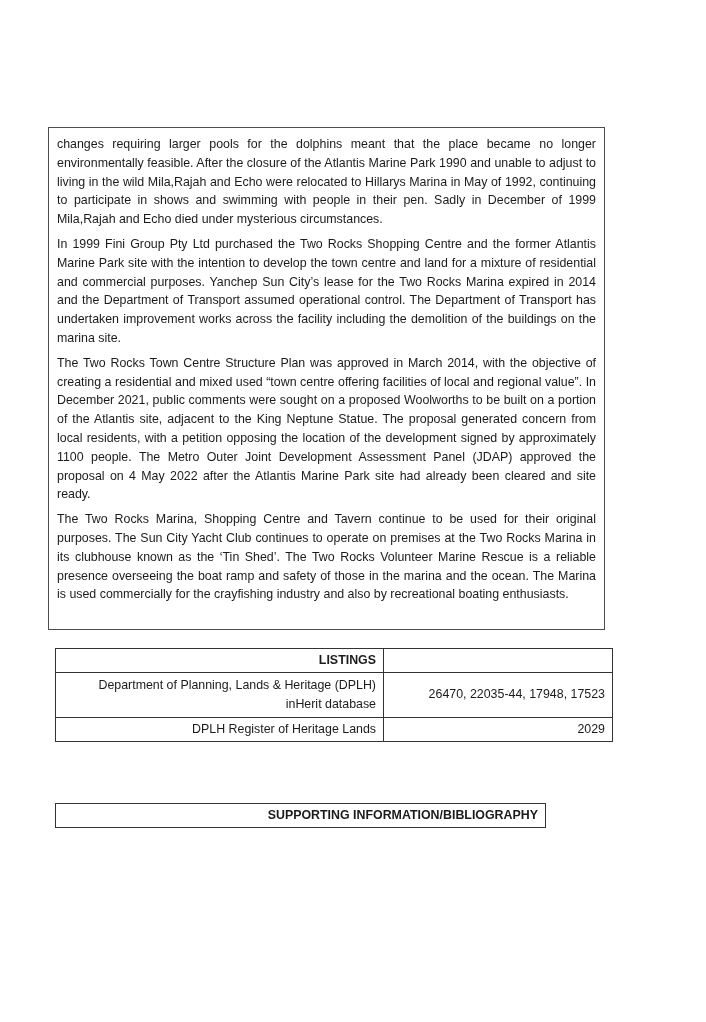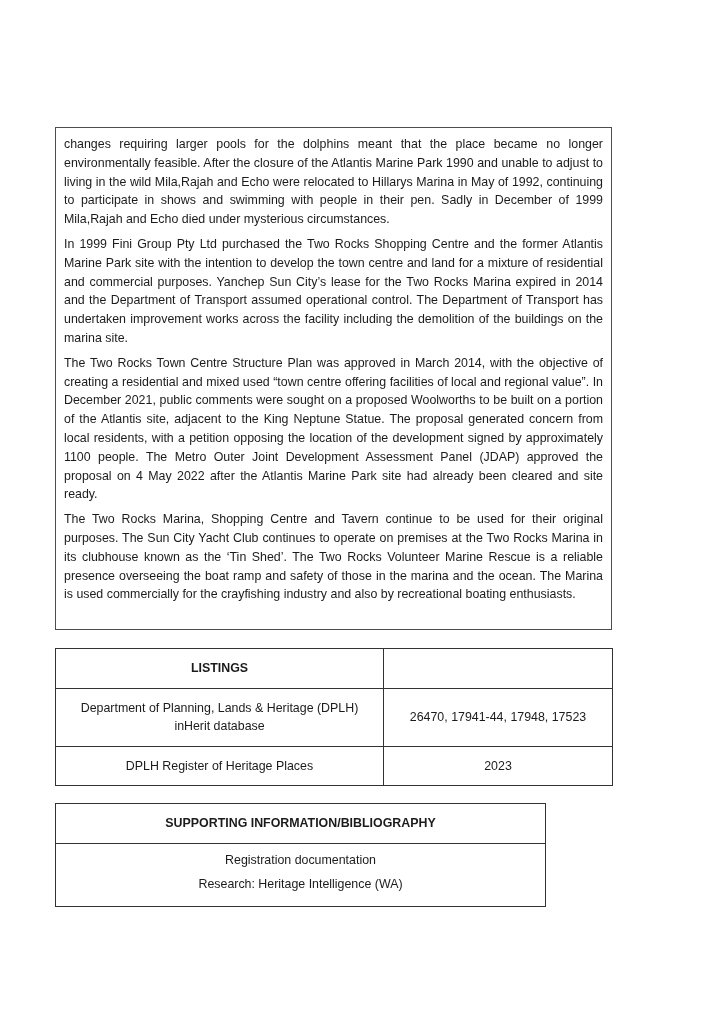--- a/index.html
+++ b/index.html
@@ -18,21 +18,21 @@
   }
   .page {
     position: relative;
     width: 706px;
     height: 1022px;
     background: #ffffff;
   }
   
   .textbox {
     position: absolute;
-    left: 55px;
+    left: 48px;
     top: 127px;
     width: 557px;
     min-height: 503px;
     border: 1px solid #4d4d4d;
     padding: 7px 8px 8px 8px;
     background: #ffffff;
   }
   .textbox p {
     margin: 0 0 6px 0;
     font-size: 12.4px;
@@ -47,23 +47,23 @@
     left: 55px;
     width: 491px;
     border-collapse: collapse;
     table-layout: fixed;
     background: #ffffff;
   }
   td {
     border: 1px solid #333333;
     font-size: 12.4px;
     line-height: 18.5px;
-    padding: 10px 7px;
+    padding: 2px 7px;
     vertical-align: middle;
-    text-align: center;
+    text-align: right;
     word-wrap: break-word;
   }
   .bold { font-weight: bold; }
 
   .listings { top: 648px; }
   .listings col.c1 { width: 328px; }
   .listings col.c2 { width: 229px; }
   .listings tr.hdr td { height: 23px; }
   .listings tr.r1 td { height: 45px; }
   .listings tr.r2 td { height: 24px; }
@@ -92,36 +92,30 @@
         <col class="c1">
         <col class="c2">
       </colgroup>
     <tbody>
         <tr class="hdr">
       <td class="bold">LISTINGS</td>
       <td></td>
     </tr>
     <tr class="r1">
       <td>Department of Planning, Lands &amp; Heritage (DPLH) inHerit database</td>
-      <td>26470, 17941-44, 17948, 17523</td>
+      <td>26470, 22035-44, 17948, 17523</td>
     </tr>
     <tr class="r2">
-      <td>DPLH  Register of Heritage Places</td>
-      <td>2023</td>
+      <td>DPLH  Register of Heritage Lands</td>
+      <td>2029</td>
     </tr>
   </tbody>
     </table>
 
   <table class="biblio">
     <tbody>
         <tr class="hdr">
       <td class="bold">SUPPORTING INFORMATION/BIBLIOGRAPHY</td>
     </tr>
-    <tr>
-      <td class="body">
-        <div>Registration documentation</div>
-        <div>Research: Heritage Intelligence (WA)</div>
-      </td>
-    </tr>
   </tbody>
     </table>
 
 </div>
 
 </body></html>

